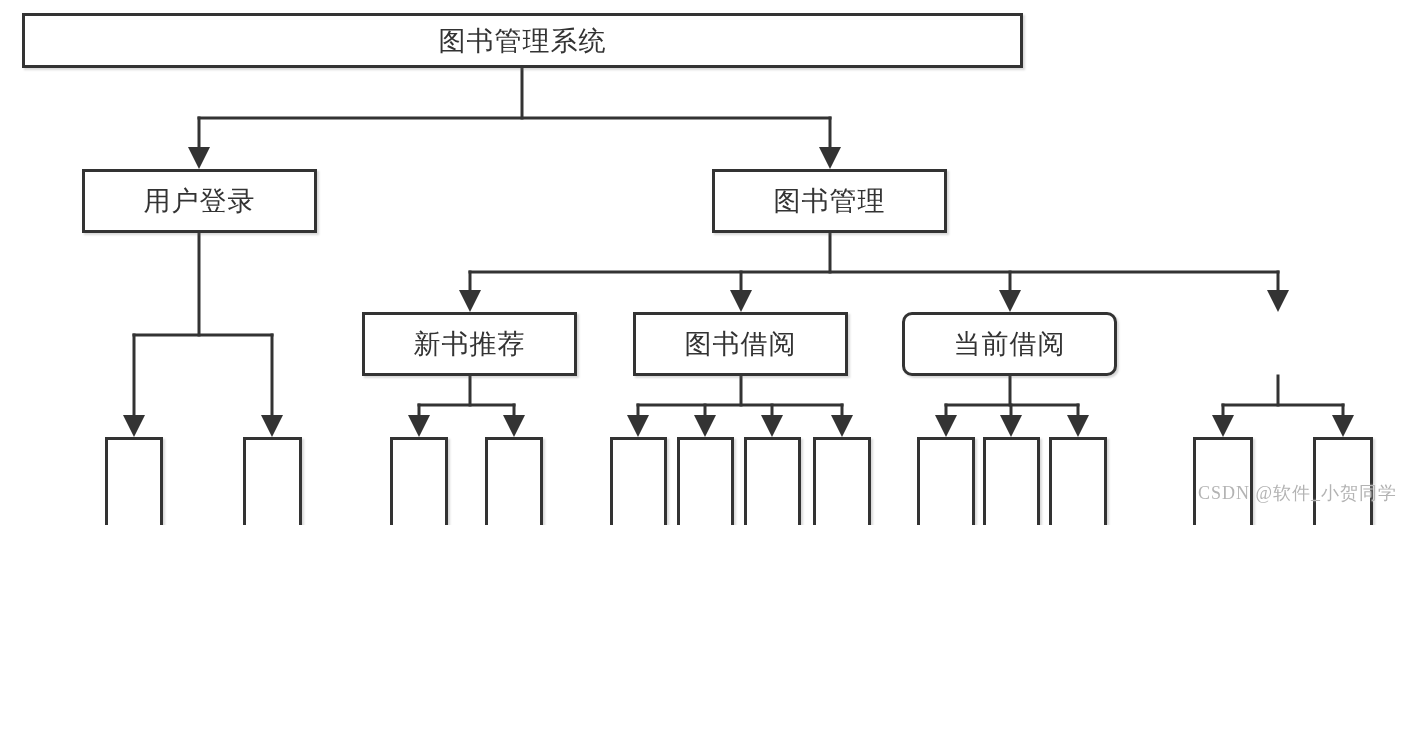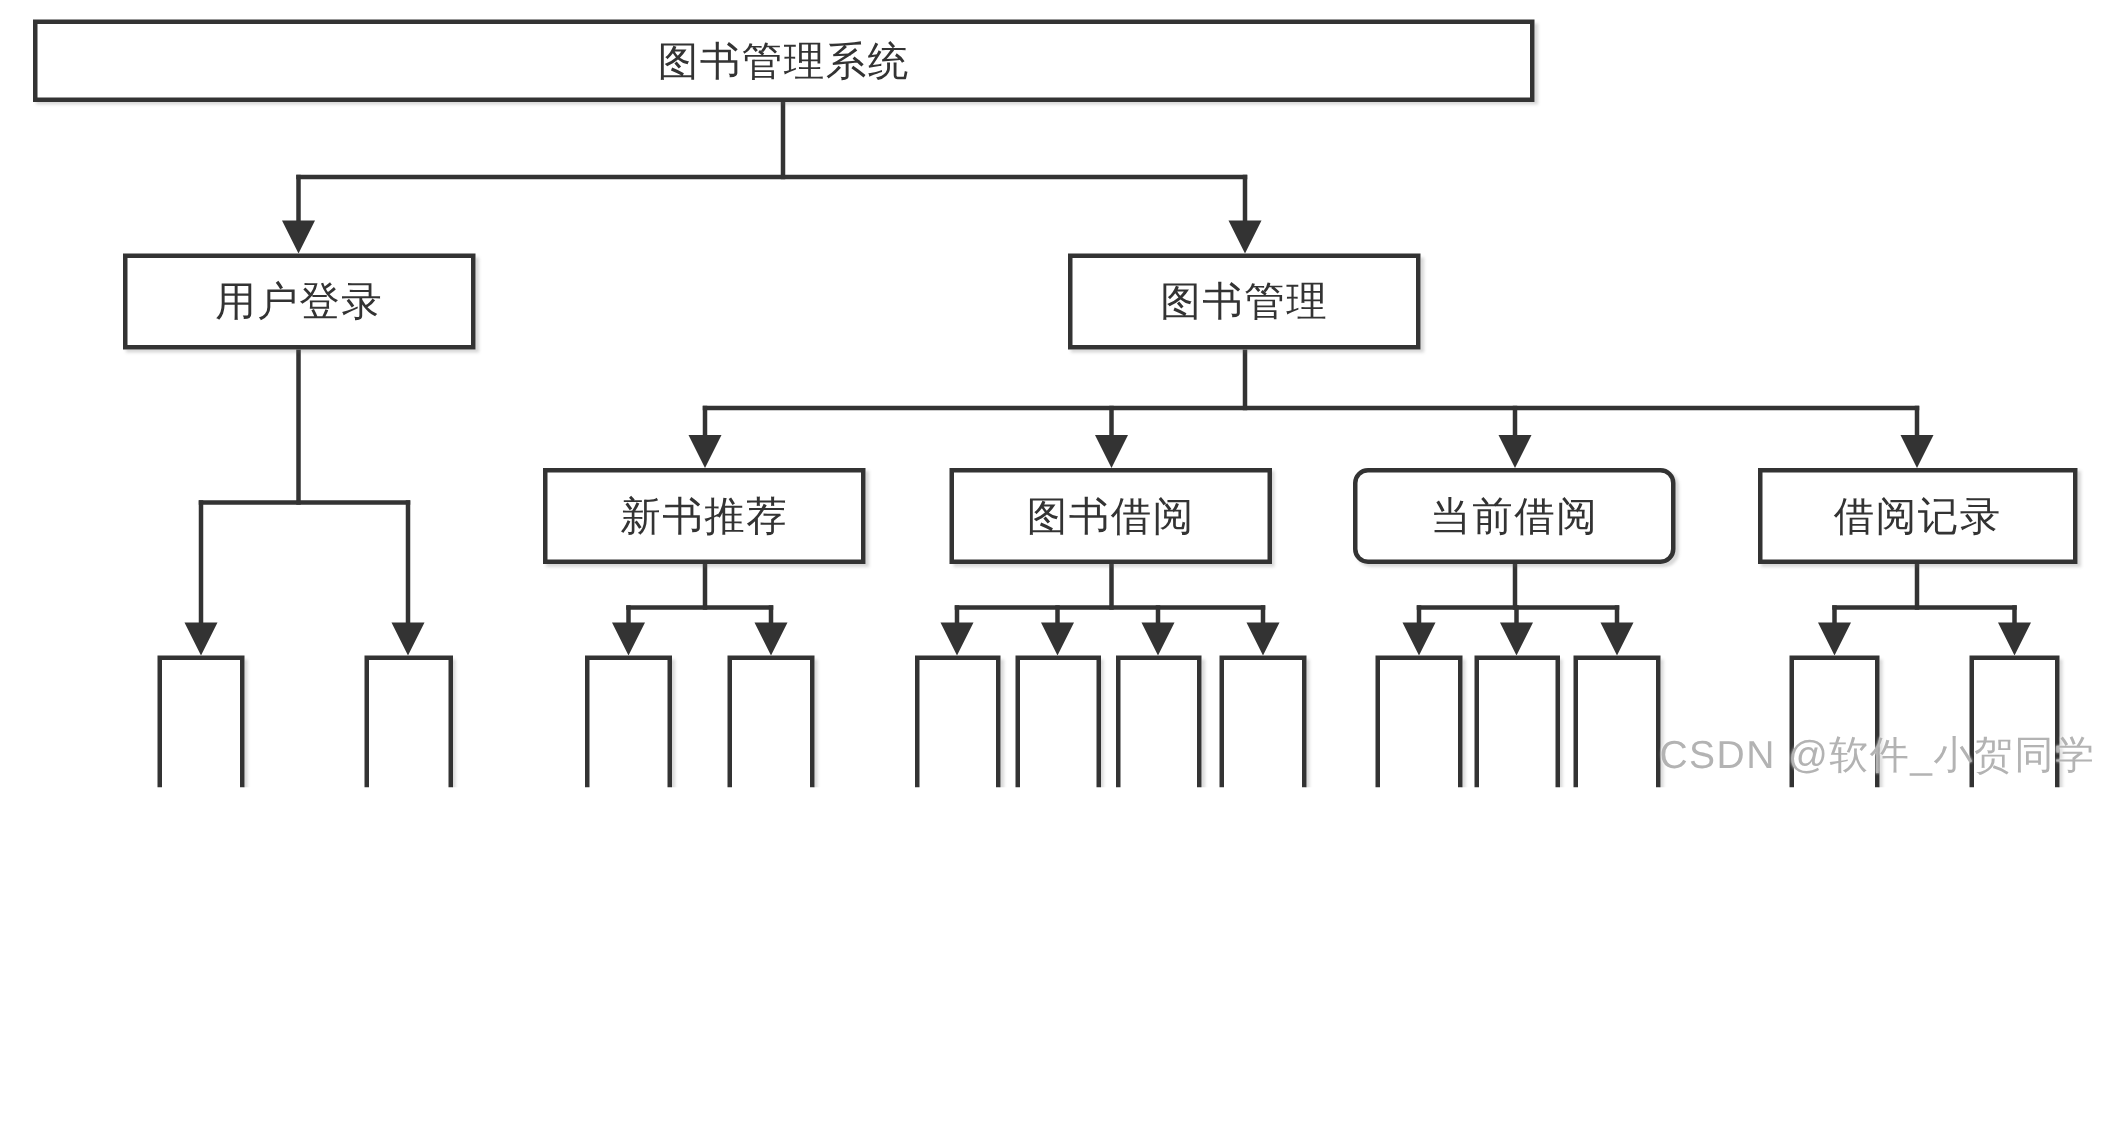--- a/index.html
+++ b/index.html
@@ -7,21 +7,21 @@
     --text: #333333;
     --watermark: #b3b3b3;
     --background: #ffffff;
   }
   html, body { margin: 0; padding: 0; background: #fff; }
   .stage {
     position: relative;
     width: 1405px;
     height: 525px;
     background: var(--background);
-    font-family: Liberation Sans, sans-serif;
+    font-family: Liberation Serif, serif;
     overflow: hidden;
   }
   #connectors {
     position: absolute;
     left: 0; top: 0;
     width: 1405px; height: 747px;
     color: var(--line);
   }
   .node {
     position: absolute;
@@ -39,22 +39,22 @@
   .node.v {
     writing-mode: vertical-rl;
     text-orientation: mixed;
     font-size: 25px;
     line-height: 1.1;
     letter-spacing: 4px;
   }
   .watermark {
     position: absolute;
     right: 8px;
-    bottom: 4px;
-    font-size: 26px;
+    bottom: 20px;
+    font-size: 18px;
     letter-spacing: 1px;
     color: var(--watermark);
     text-shadow: 0 0 2px #ffffff;
     white-space: nowrap;
     z-index: 5;
   }
 </style>
 </head>
 <body>
 
@@ -116,21 +116,20 @@
     </svg>
 
   <div class="node h" style="left:22px; top:13px; width:1001px; height:55px;">图书管理系统</div>
 
   <div class="node h" style="left:82px; top:169px; width:235px; height:64px;">用户登录</div>
   <div class="node h" style="left:712px; top:169px; width:235px; height:64px;">图书管理</div>
 
   <div class="node h" style="left:362px; top:312px; width:215px; height:64px;">新书推荐</div>
   <div class="node h" style="left:633px; top:312px; width:215px; height:64px;text-align:right;">图书借阅</div>
   <div class="node h" style="left:902px; top:312px; width:215px; height:64px;border-radius:10px;">当前借阅</div>
-  <div class="node h" style="left:1172px; top:312px; width:213px; height:64px;">借阅记录</div>
 
   <div class="node v" style="left:105px; top:437px; width:58px; height:298px;">用户登录</div>
   <div class="node v" style="left:243px; top:437px; width:59px; height:298px;">注销登录</div>
 
   <div class="node v" style="left:390px; top:437px; width:58px; height:298px;">查询图书</div>
   <div class="node v" style="left:485px; top:437px; width:58px; height:298px;">借阅图书</div>
 
   <div class="node v" style="left:610px; top:437px; width:57px; height:298px;">查询图书</div>
   <div class="node v" style="left:677px; top:437px; width:57px; height:298px;">新增图书（管理员）</div>
   <div class="node v" style="left:744px; top:437px; width:57px; height:298px;">编辑图书（管理员）</div>

